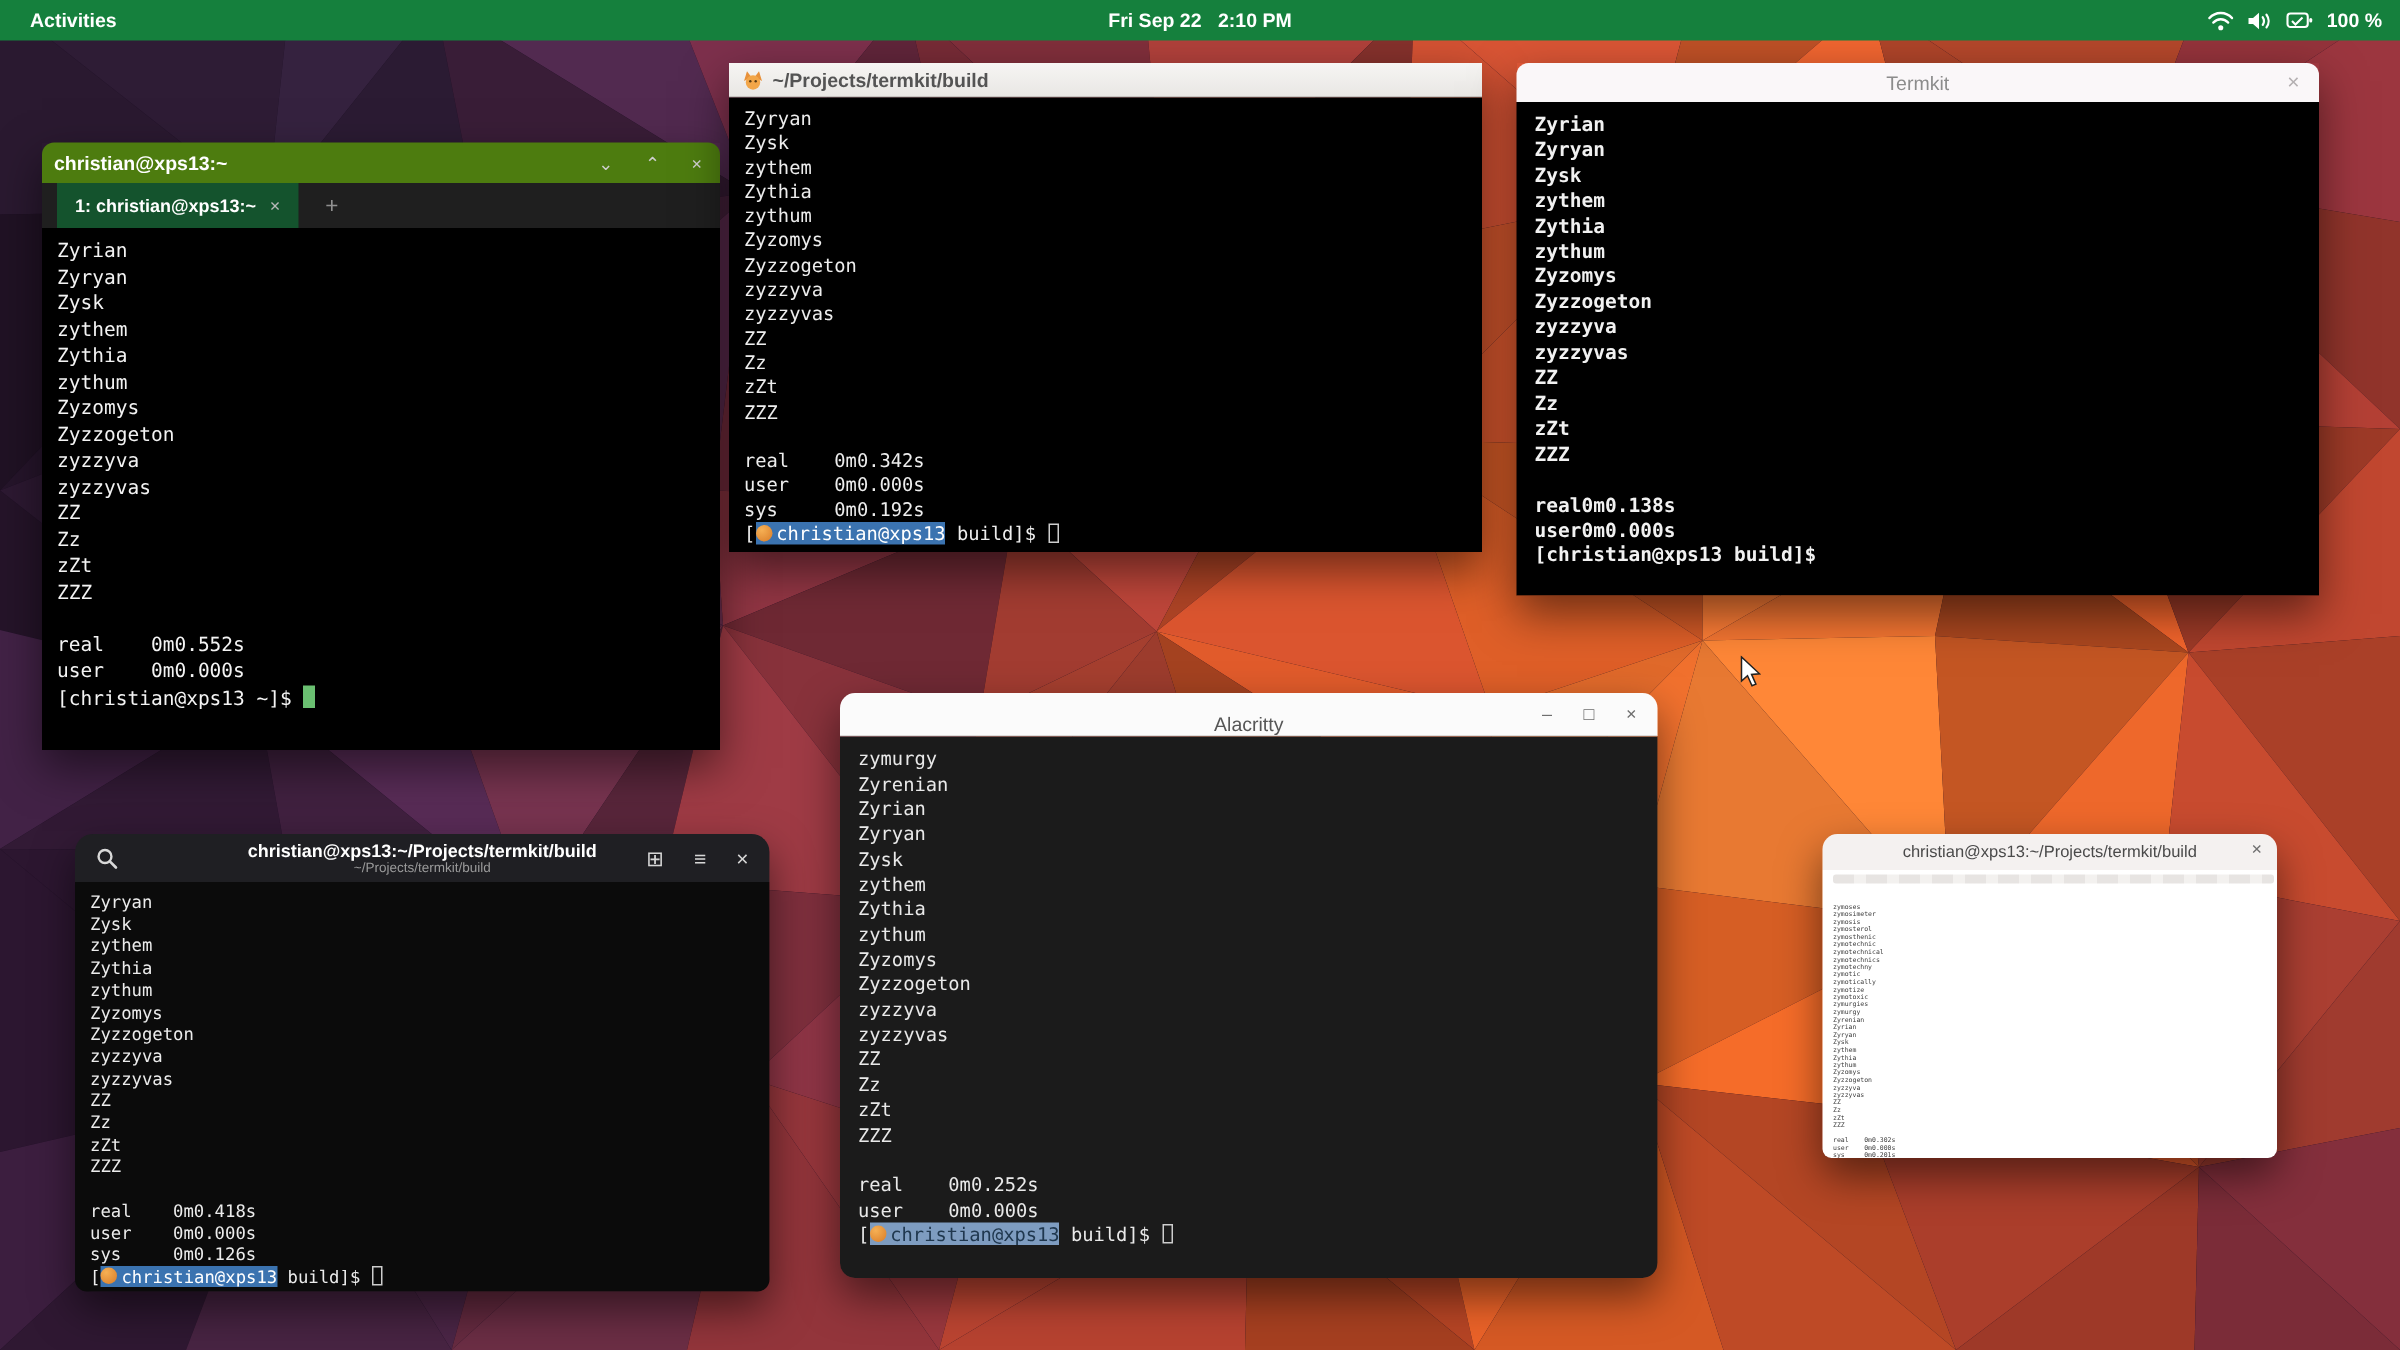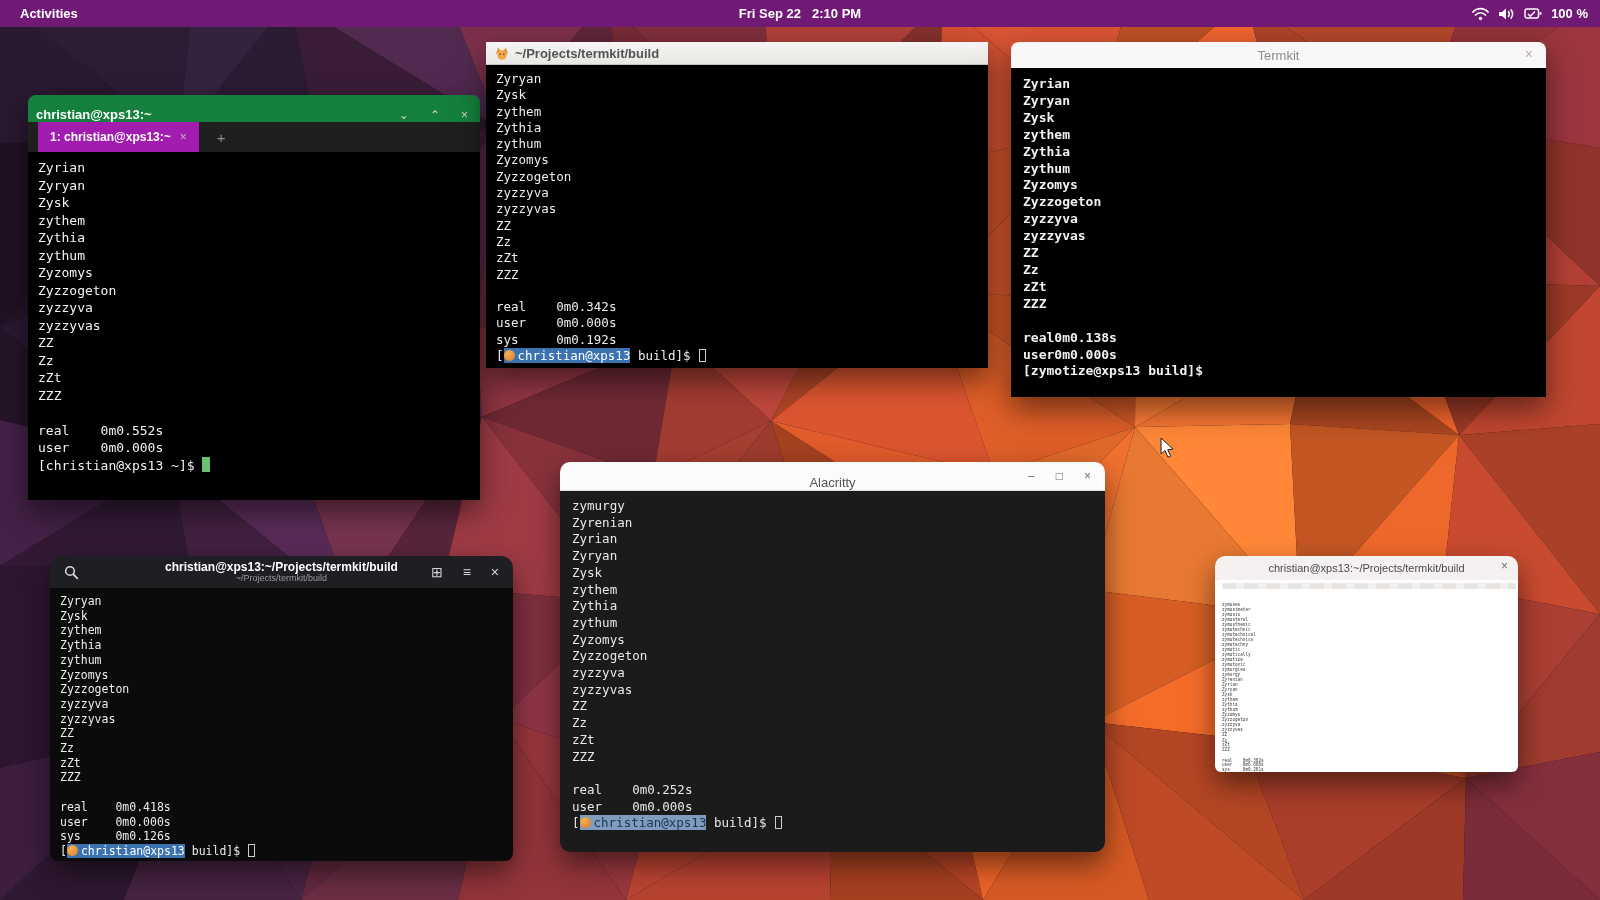--- a/index.html
+++ b/index.html
@@ -1,40 +1,40 @@
 <!DOCTYPE html>
 <html><head>
 <meta charset="utf-8">
 <style>
   *{margin:0;padding:0;box-sizing:border-box}
   html,body{width:1600px;height:900px;overflow:hidden}
   body{position:relative;background:#1d1024;font-family:"Liberation Sans",sans-serif;-webkit-font-smoothing:antialiased}
   #wp{position:absolute;inset:0;z-index:0}
 
   
-  .topbar{position:absolute;top:0;left:0;right:0;height:27px;background:#701a75;color:#fff;
+  .topbar{position:absolute;top:0;left:0;right:0;height:27px;background:#15803d;color:#fff;
     display:flex;align-items:center;font-size:13px;font-weight:600;z-index:50}
   .activities{margin-left:14px;padding:2px 6px;border-radius:4px}
   .clock{position:absolute;left:50%;transform:translateX(-50%);display:flex;gap:11px}
   .status{margin-left:auto;margin-right:12px;display:flex;align-items:center;gap:9px}
   .status svg{display:block}
 
   
   .window{position:absolute;z-index:10;box-shadow:0 12px 28px rgba(0,0,0,.5)}
   .mono{font-family:"DejaVu Sans Mono","Liberation Mono",monospace}
   .tline{white-space:pre}
 
   
   .w1{left:28px;top:95px;width:452px}
-  .w1-title{height:27px;background:#15803d;border-radius:8px 8px 0 0;display:flex;align-items:flex-end;
+  .w1-title{height:27px;background:#4d7c0f;border-radius:8px 8px 0 0;display:flex;align-items:center;
     padding:0 12px 0 8px;color:#fff;font-size:13px;font-weight:700}
   .w1-controls{margin-left:auto;display:flex;gap:21px;color:#cfcfcf;font-size:12px;font-weight:400}
   .w1-controls span{cursor:default}
   .w1-tabs{height:30px;background:#1f1f1f;display:flex;align-items:stretch}
-  .w1-tab{display:flex;align-items:center;gap:9px;background:#a21caf;color:#fff;
+  .w1-tab{display:flex;align-items:center;gap:9px;background:#14532d;color:#fff;
     padding:0 12px;font-size:12px;font-weight:600;margin-left:10px}
   .w1-tabclose{color:#b9b9b9;font-size:12px;font-weight:400}
   .w1-newtab{color:#8f8f8f;font-size:15px;align-self:center;margin-left:18px;font-weight:400}
   .w1-body{background:#000;height:348px;padding:7px 10px;color:#f3f3f3;font-size:13px;line-height:17.5px}
 
   
   .w2{left:486px;top:42px;width:502px}
   .w2-title{height:23px;background:linear-gradient(#f6f5f3,#e9e7e4);border-bottom:1px solid #c7c4c0;
     display:flex;align-items:center;gap:6px;padding:0 9px;color:#545454;font-size:13px;font-weight:600}
   .w2-body{background:#000;height:303px;padding:6px 10px;color:#ededed;font-size:12.5px;line-height:16.3px}
@@ -326,21 +326,21 @@
         <div class="tline">Zyzzogeton</div>
         <div class="tline">zyzzyva</div>
         <div class="tline">zyzzyvas</div>
         <div class="tline">ZZ</div>
         <div class="tline">Zz</div>
         <div class="tline">zZt</div>
         <div class="tline">ZZZ</div>
         <div class="tline"> </div>
         <div class="tline">real0m0.138s</div>
         <div class="tline">user0m0.000s</div>
-        <div class="tline">[zymotize@xps13 build]$</div>
+        <div class="tline">[christian@xps13 build]$</div>
       </div>
   </div>
 </div>
 
 <div class="window w4">
   <div class="w4-title">
     <span>Alacritty</span>
     <div class="w4-controls">
       <span>–</span>
       <span>□</span>

